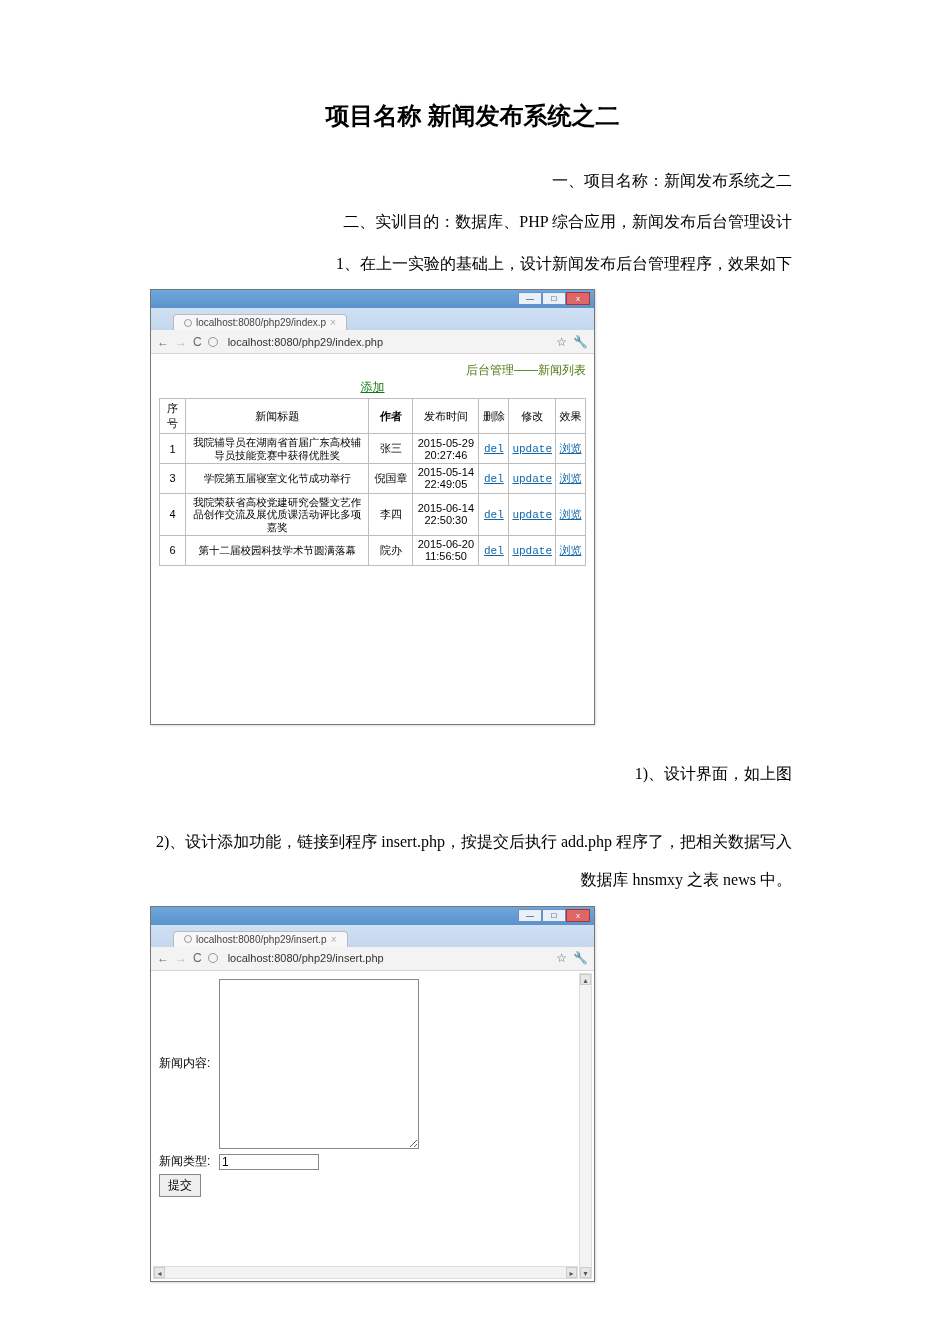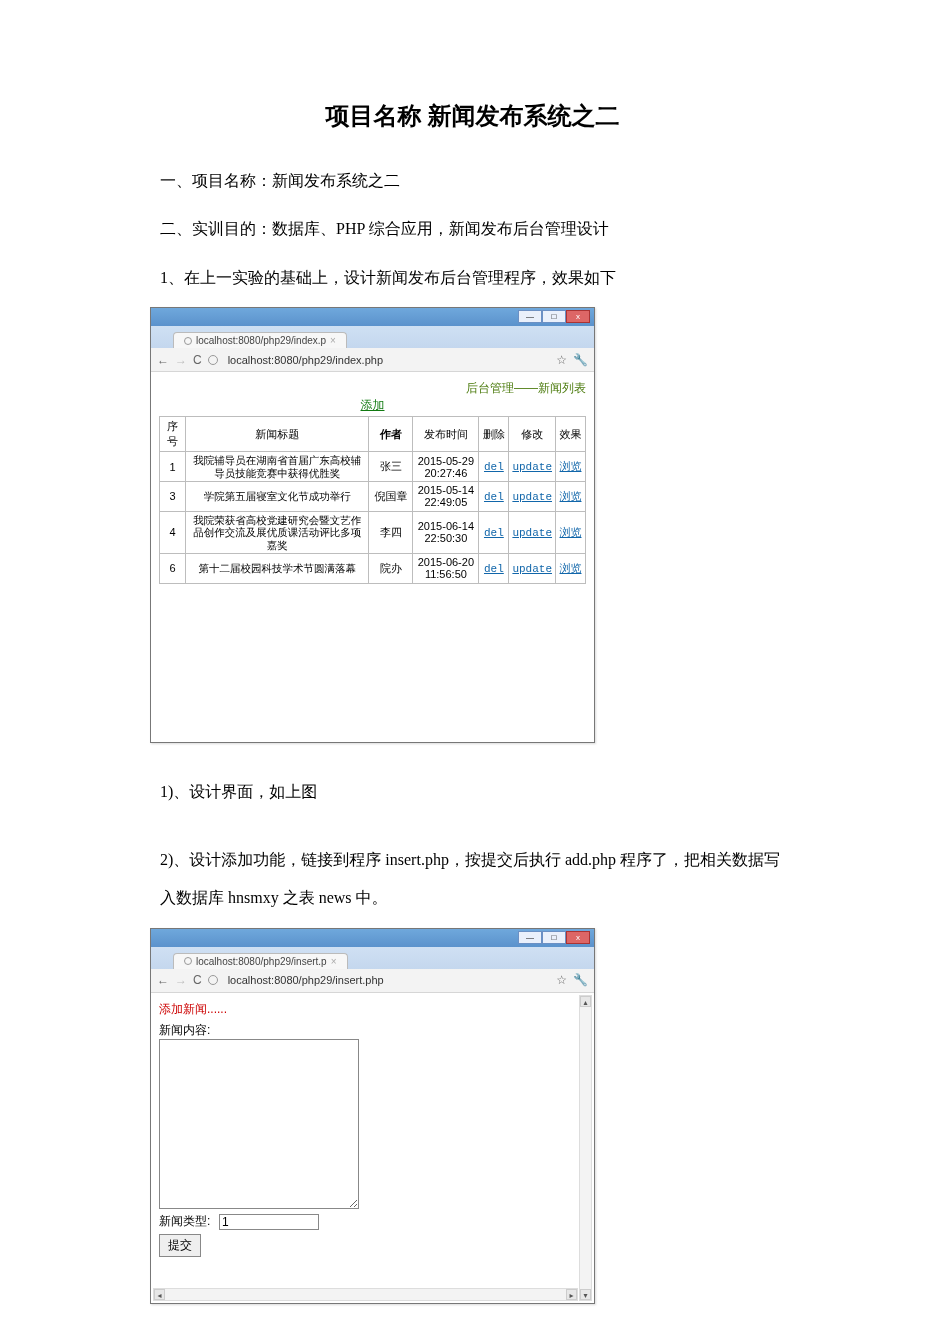--- a/index.html
+++ b/index.html
@@ -18,21 +18,22 @@
   .title {
     text-align: center;
     font-size: 24px;
     font-weight: bold;
     margin: 20px 0 30px 0;
     font-family: "SimSun", serif;
   }
   .para {
     font-size: 16px;
     line-height: 2.4;
-    margin: 10px;
+    margin: 3px;
+    text-align: right;
   }
   .screenshot {
     width: 445px;
     margin: 6px 0 20px 0;
     border: 1px solid #777;
     background: #fff;
     font-family: Arial, "Microsoft YaHei", sans-serif;
     font-size: 11px;
     box-shadow: 1px 1px 2px rgba(0,0,0,0.15);
   }
@@ -299,24 +300,23 @@
     <div class="toolbar">
       <span class="navicon">←</span>
       <span class="navicon" style="opacity:.4;">→</span>
       <span class="navicon" style="font-family:Arial;">C</span>
       <span class="globe"></span>
       <span class="url">localhost:8080/php29/insert.php</span>
       <span>☆</span>
       <span>🔧</span>
     </div>
     <div class="content withscroll" style="min-height:310px;">
-      <div class="redheader">添加新闻......</div>
-
-
-      <div class="formrow" style="align-items:flex-start;flex-direction:column;">
+
+
+      <div class="formrow" style="align-items:center;">
         <label>新闻内容:</label>
         <textarea style="width: 200px; height: 170px;"></textarea>
       </div>
 
 
       <div class="formrow">
         <label>新闻类型:</label>
         <input type="text" style="width: 100px;" value="1">
       </div>
 

